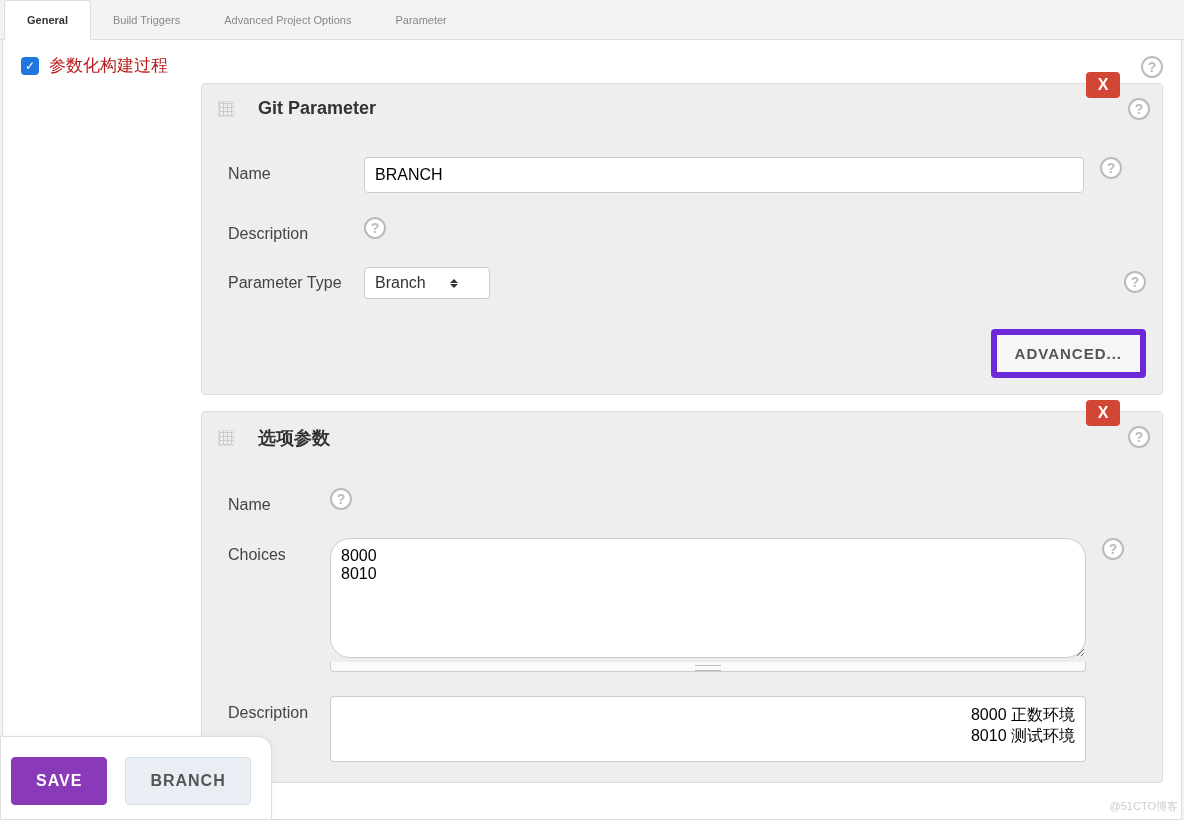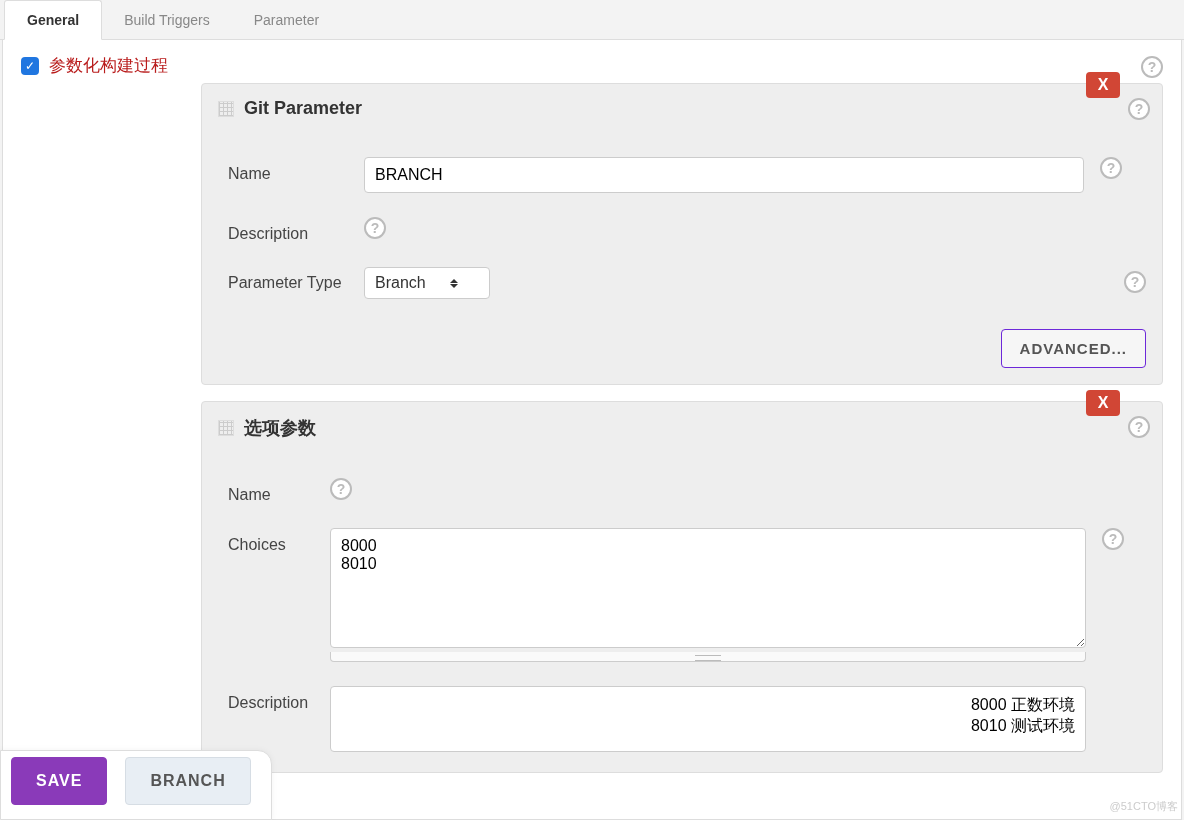--- a/index.html
+++ b/index.html
@@ -17,21 +17,21 @@
   .tabs {
     display: flex;
     border-bottom: 1px solid #ddd;
     background: #f3f3f3;
     height: 40px;
     align-items: stretch;
     padding-left: 4px;
   }
   .tab {
     padding: 8px 22px;
-    font-size: 14px;
+    font-size: 11px;
     color: #888;
     cursor: pointer;
     display: flex;
     align-items: center;
   }
   .tab.active {
     background: #fff;
     color: #333;
     font-weight: 700;
     border: 1px solid #ddd;
@@ -75,21 +75,21 @@
     background: #eee;
     border: 1px solid #ddd;
     border-radius: 4px;
     position: relative;
     margin-bottom: 16px;
   }
   .panel-head {
     display: flex;
     align-items: center;
     padding: 14px 16px 10px 16px;
-    gap: 10px;
+    gap: 24px;
     position: relative;
   }
   .drag-icon {
     width: 16px; height: 16px;
     background-image:
       repeating-linear-gradient(0deg, #ccc 0 1px, transparent 1px 4px),
       repeating-linear-gradient(90deg, #ccc 0 1px, transparent 1px 4px);
     border: 1px solid #ddd;
   }
   .panel-title {
@@ -137,21 +137,21 @@
     width: 100%;
     font-family: inherit;
     font-size: 16px;
     padding: 8px 10px;
     border: 1px solid #ccc;
     border-radius: 4px;
     background: #fff;
     resize: none;
   }
   textarea.big { height: 120px; resize: both; }
-  textarea.med { height: 120px; resize: both; }
+  textarea.med { height: 120px; resize: both; border-radius: 20px; }
   textarea.small { height: 66px; text-align: right; }
 
   .desc-handle {
     height: 10px;
     border: 1px solid #ccc;
     border-top: none;
     background: #fafafa;
     border-radius: 0 0 4px 4px;
     position: relative;
   }
@@ -202,21 +202,21 @@
     cursor: pointer;
     position: absolute;
     background: #fff;
   }
   .help-top { right: 12px; top: 14px; }
   .help-toprow { top: 16px; right: 18px; position: absolute; }
 
   .adv-row { display: flex; justify-content: flex-end; padding: 0 16px 16px 0;}
   .adv-btn {
     background: #f6f6f6;
-    border: 1px solid #6d28d9;
+    border: 6px solid #6d28d9;
     border-radius: 4px;
     padding: 10px 18px;
     font-weight: 700;
     font-size: 15px;
     letter-spacing: 1px;
     color: #555;
     cursor: pointer;
   }
 
   .resize-bar {
@@ -228,21 +228,21 @@
     position: relative;
   }
 
   
   .bottom-bar {
     position: absolute;
     left: 0; bottom: 0;
     background: #fff;
     border: 1px solid #ddd;
     border-radius: 0 14px 0 0;
-    padding: 6px 20px 14px 10px;
+    padding: 20px 20px 14px 10px;
     display: flex;
     gap: 18px;
     box-shadow: 0 0 6px rgba(0,0,0,0.05);
   }
   .btn-save, .btn-apply {
     padding: 14px 24px;
     font-size: 16px;
     font-weight: 700;
     letter-spacing: 1px;
     border-radius: 4px;
@@ -256,20 +256,21 @@
     position: absolute; right: 6px; bottom: 6px;
     color: #ccc; font-size: 11px;
   }
 </style>
 </head>
 <body>
 
 <div class="tabs">
   <div class="tab active">General</div>
   <div class="tab">Build Triggers</div>
+  <div class="tab">Advanced Project Options</div>
   <div class="tab">Parameter</div>
 </div>
 
 <div class="content">
   <div class="section-top" style="position:relative;">
     <div class="checkbox">✓</div>
     <div style="font-size:17px;color:#b91c1c;">参数化构建过程</div>
     <span class="help-icon help-toprow">?</span>
   </div>
 

